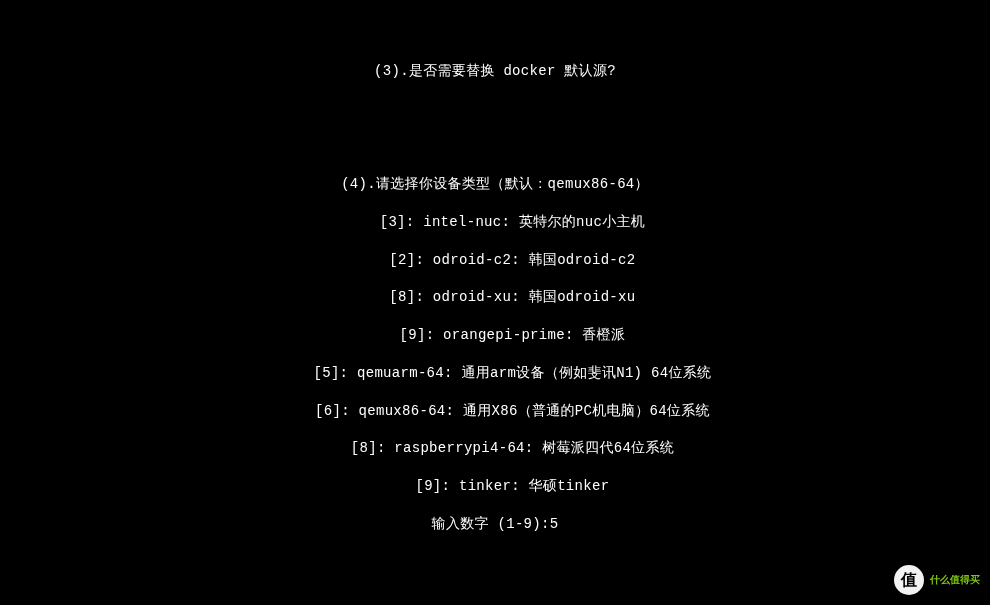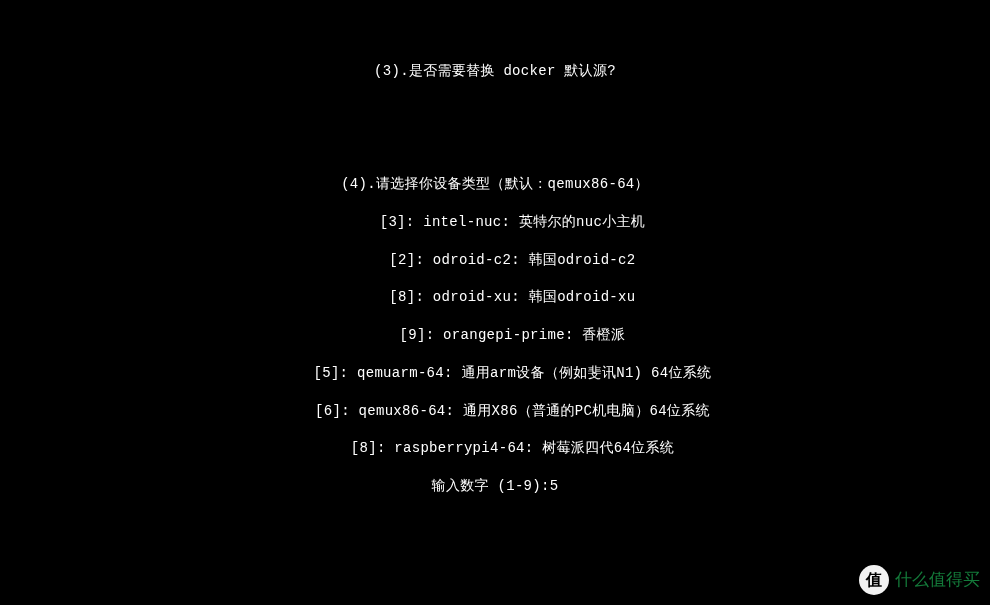--- a/index.html
+++ b/index.html
@@ -36,43 +36,44 @@
       background: #fff;
       display: flex;
       align-items: center;
       justify-content: center;
       color: #000;
       font-weight: bold;
       font-size: 16px;
       font-family: sans-serif;
     }
     .watermark-text {
-      color: #15803d;
+      color: #84cc16;
       font-family: sans-serif;
-      font-size: 17px;
-      font-weight: normal;
+      font-size: 10px;
+      font-weight: bold;
       white-space: nowrap;
     }
   </style>
 </head>
 <body>
 
 <div class="terminal">
 <span class="line"> </span>
 <span class="line">(3).是否需要替换 docker 默认源?</span>
 <span class="line"> </span>
 <span class="line"> </span>
 <span class="line">(4).请选择你设备类型（默认：qemux86-64）</span>
 <span class="line">    [3]: intel-nuc: 英特尔的nuc小主机</span>
 <span class="line">    [2]: odroid-c2: 韩国odroid-c2</span>
 <span class="line">    [8]: odroid-xu: 韩国odroid-xu</span>
 <span class="line">    [9]: orangepi-prime: 香橙派</span>
 <span class="line">    [5]: qemuarm-64: 通用arm设备（例如斐讯N1) 64位系统</span>
 <span class="line">    [6]: qemux86-64: 通用X86（普通的PC机电脑）64位系统</span>
 <span class="line">    [8]: raspberrypi4-64: 树莓派四代64位系统</span>
+<span class="line">    [9]: tinker: 华硕tinker</span>
 <span class="line">输入数字 (1-9):5</span>
 
 
 
 
 
 
 
 
 

